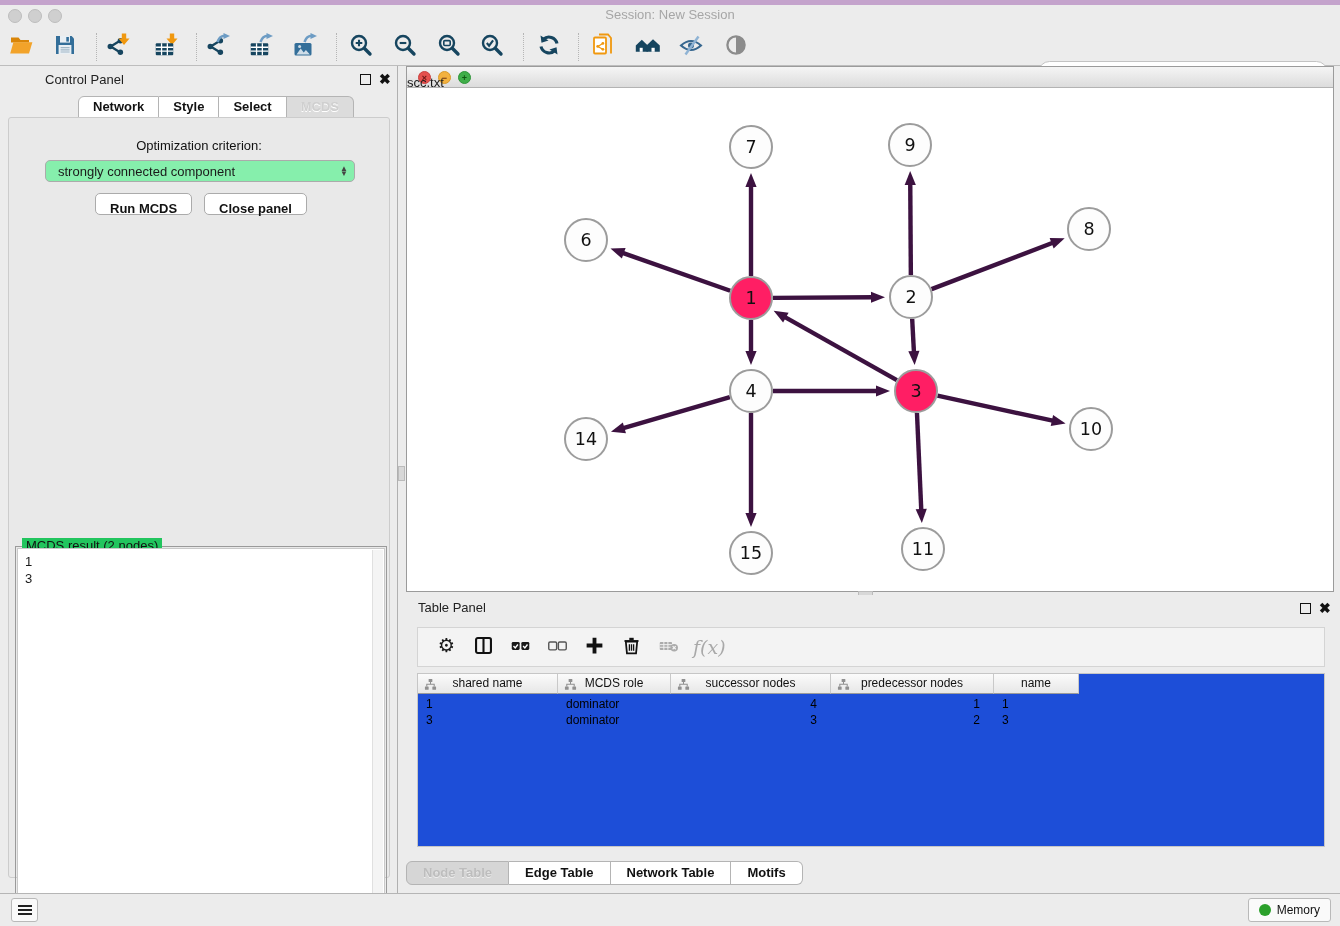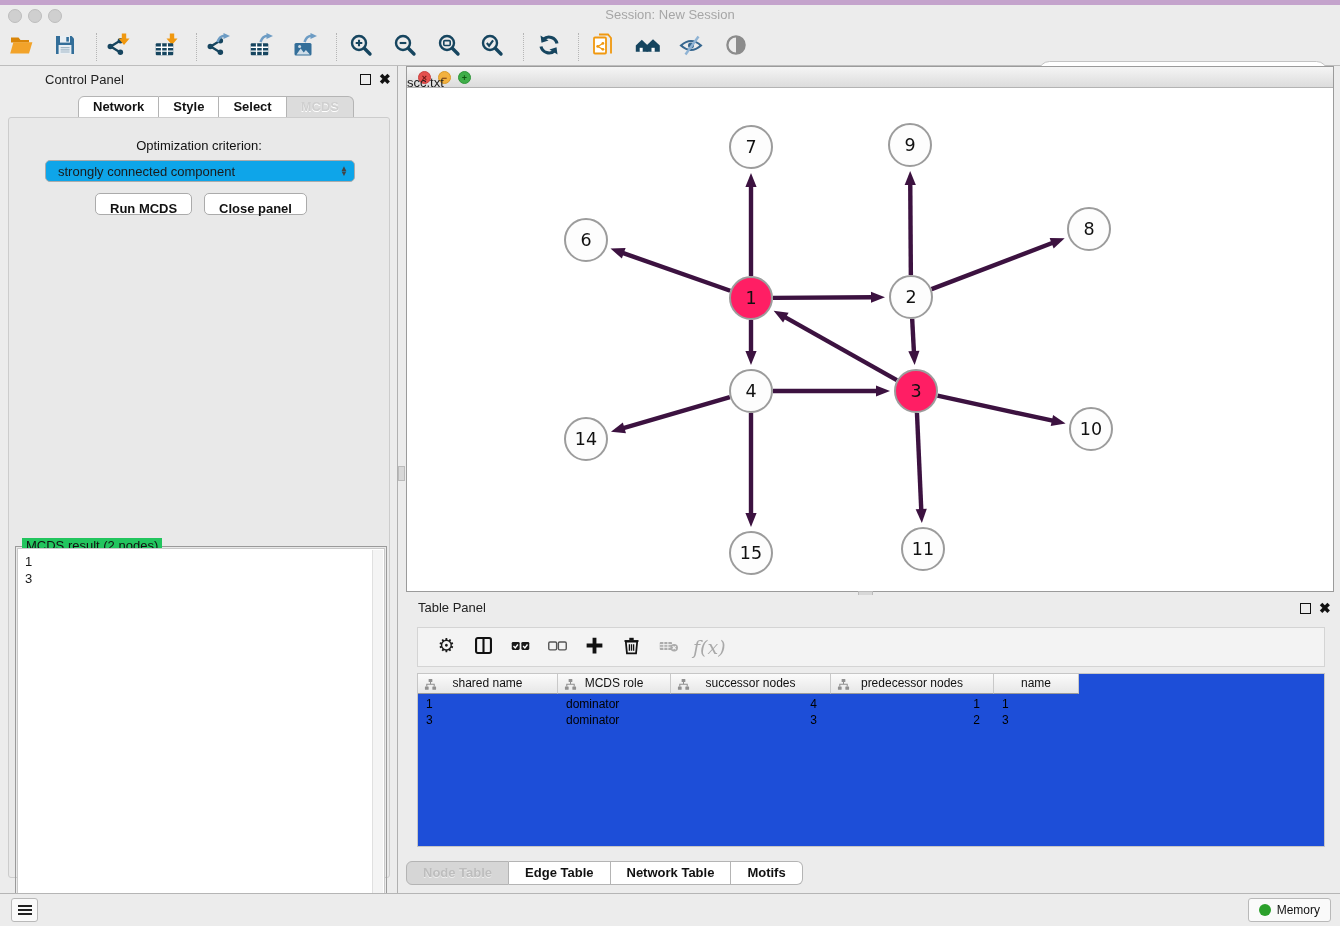--- a/index.html
+++ b/index.html
@@ -38,21 +38,21 @@
   .cp-tabs { position:absolute; top:30px; left:78px; display:flex; }
   .cp-tab { height:30px; line-height:20px; padding:0 14px; background:#fff;
             border:1px solid #b4b4b4; border-left:none; font-weight:bold; color:#111; }
   .cp-tab:first-child { border-left:1px solid #b4b4b4; border-radius:6px 0 0 6px; }
   .cp-tab:last-child { border-radius:0 6px 6px 0; }
   .cp-tab.active { background:#dcdcdc; color:#cfcfcf; text-shadow:0 1px 0 #fff; }
   #cp-body { position:absolute; left:8px; top:51px; width:382px; height:827px; }
   #cp-content { position:absolute; left:0; top:0; width:382px; height:761px;
                 background:#e9e9e9; border:1px solid #cccccc; border-radius:3px; }
   #opt-label { position:absolute; top:20px; width:100%; text-align:center; color:#111; }
-  #opt-select { position:absolute; left:36px; top:42px; width:310px; height:22px; background:#0ea5e9;
+  #opt-select { position:absolute; left:36px; top:42px; width:310px; height:22px; background:#86efac;
                 border:1px solid #ababab; border-radius:5px; display:flex; align-items:center;
                 padding:0 6px 0 12px; }
   #opt-select .sel-text { flex:1; }
   .stepper { display:flex; flex-direction:column; align-items:center; line-height:5px;
              font-size:8px; color:#444; }
   .cp-btn { position:absolute; top:75px; height:22px; background:#fff; border:1px solid #ababab;
             border-radius:5px; font-weight:bold; font-size:13px; color:#111; padding:7px 14px;
             font-family:"Liberation Sans",sans-serif; }
   #run-btn { left:86px; }
   #close-btn { left:195px; }

